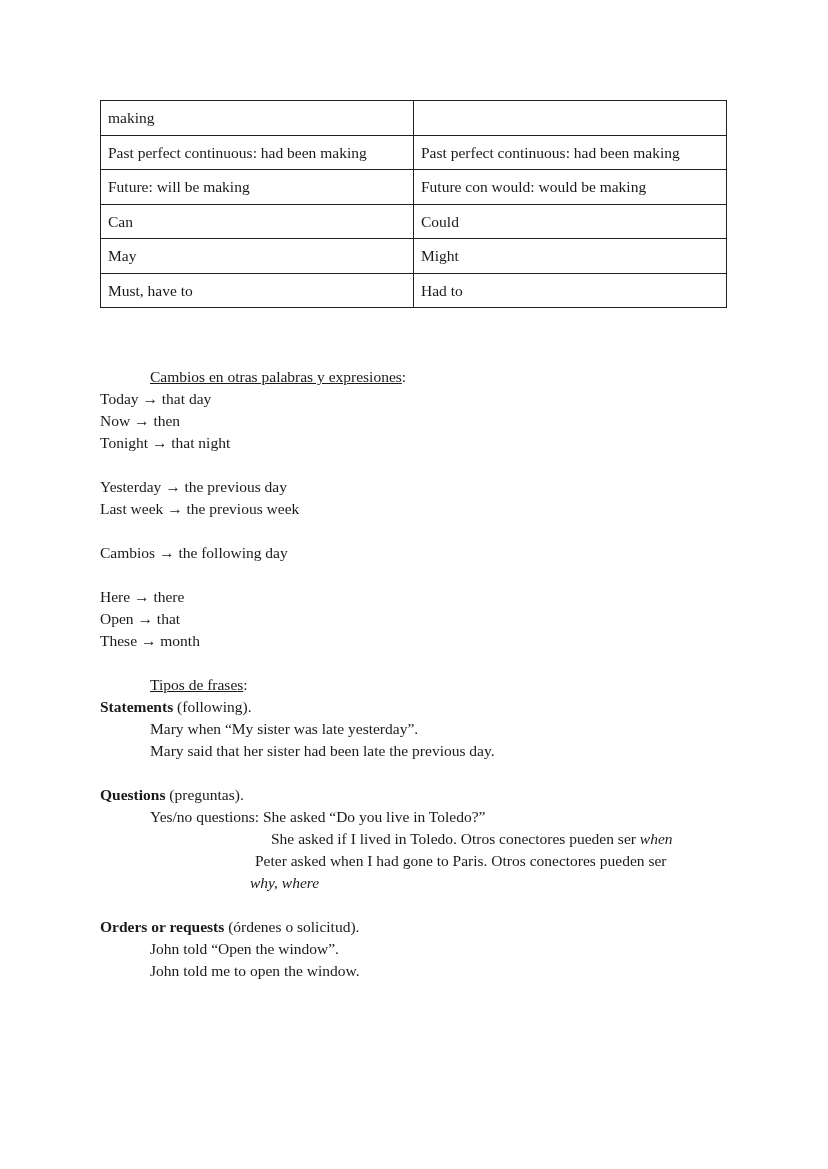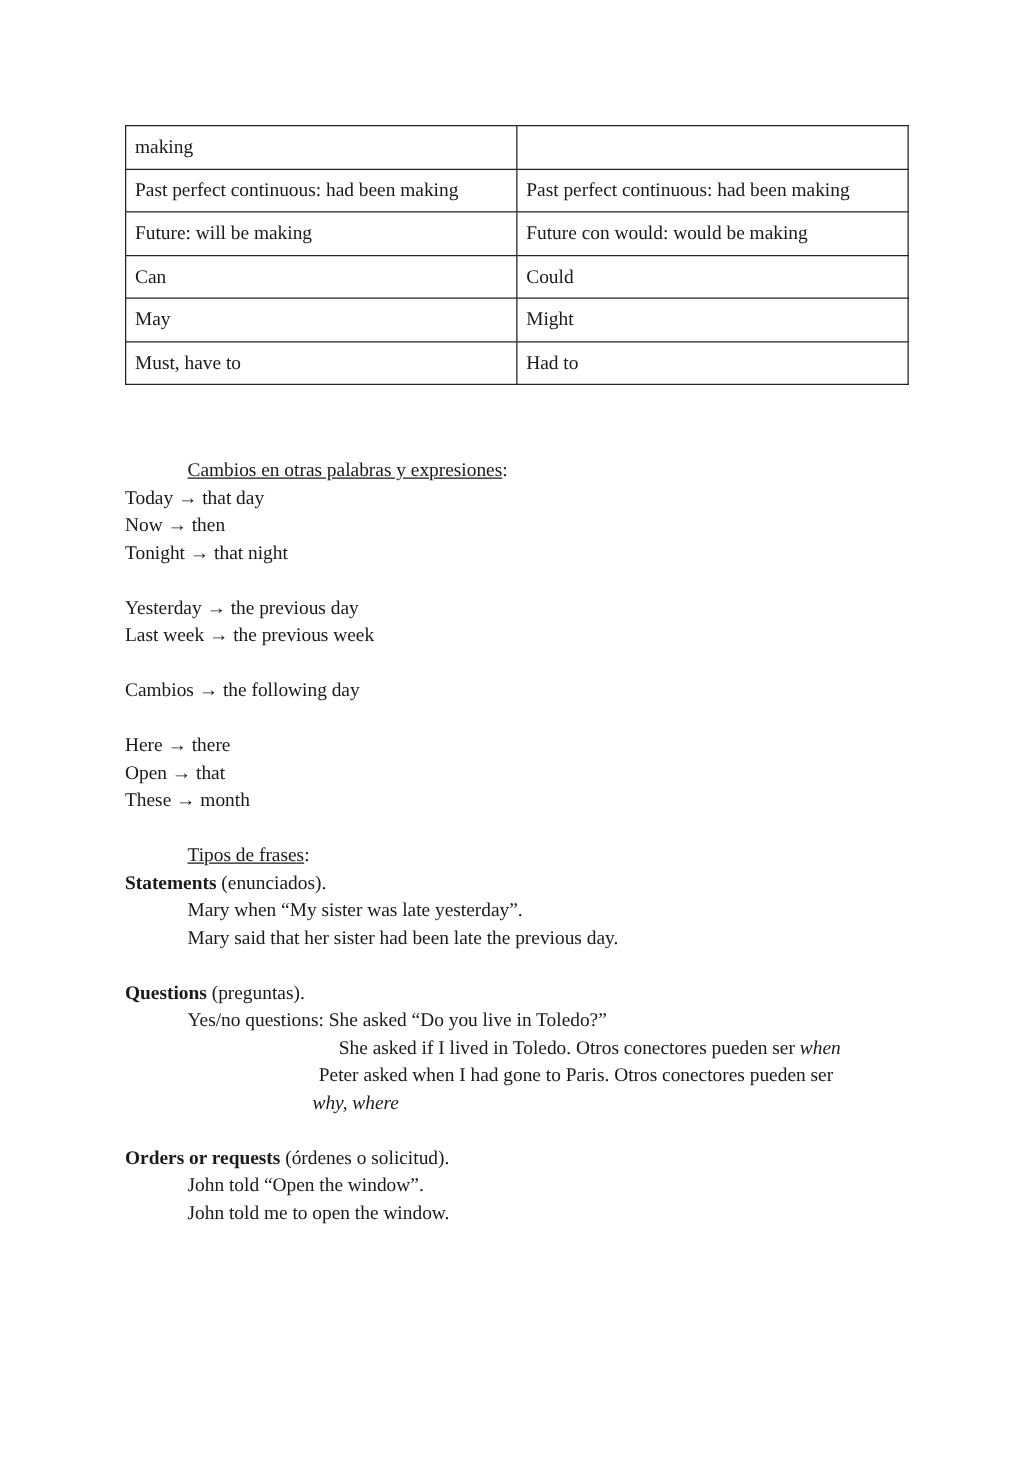--- a/index.html
+++ b/index.html
@@ -70,21 +70,21 @@
     <div class="line"><span>Cambios</span> <span>→</span> <span>the following day</span></div>
     <div class="blank"></div>
 
     <div class="line"><span>Here</span> <span>→</span> <span>there</span></div>
     <div class="line"><span>Open</span> <span>→</span> <span>that</span></div>
     <div class="line"><span>These</span> <span>→</span> <span>month</span></div>
     <div class="blank"></div>
 
     <div class="line ind1"><span class="u">Tipos de frase</span><span class="u">s</span><span>:</span></div>
 
-    <div class="line"><b>Statements</b><span> (enunciados).</span></div>
+    <div class="line"><b>Statements</b><span> (following).</span></div>
     <div class="line ind1">Mary when “My sister was late yesterday”.</div>
     <div class="line ind1">Mary said that her sister had been late the previous day.</div>
     <div class="blank"></div>
 
     <div class="line"><b>Questions</b><span> (preguntas).</span></div>
     <div class="line ind1"><span>Yes/no questions: </span><span>She asked “Do you live in Toledo?”</span></div>
     <div class="line ind-yes"><span>She asked if I lived in Toledo. Otros conectores pueden ser </span><i>when</i></div>
     <div class="line ind-wh">Peter asked when I had gone to Paris. Otros conectores pueden ser</div>
     <div class="line ind-wh2"><i>why, where</i></div>
     <div class="blank"></div>

